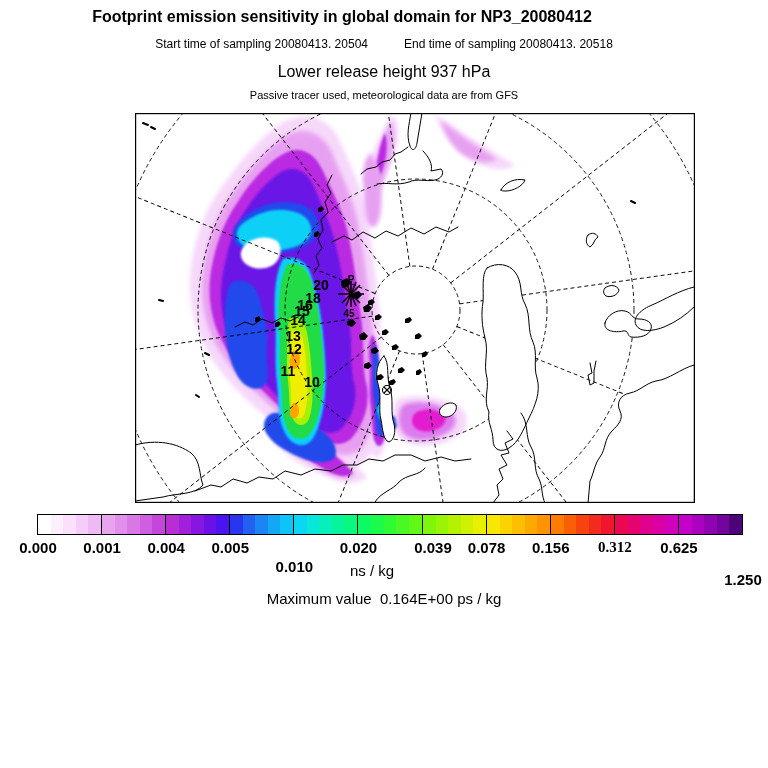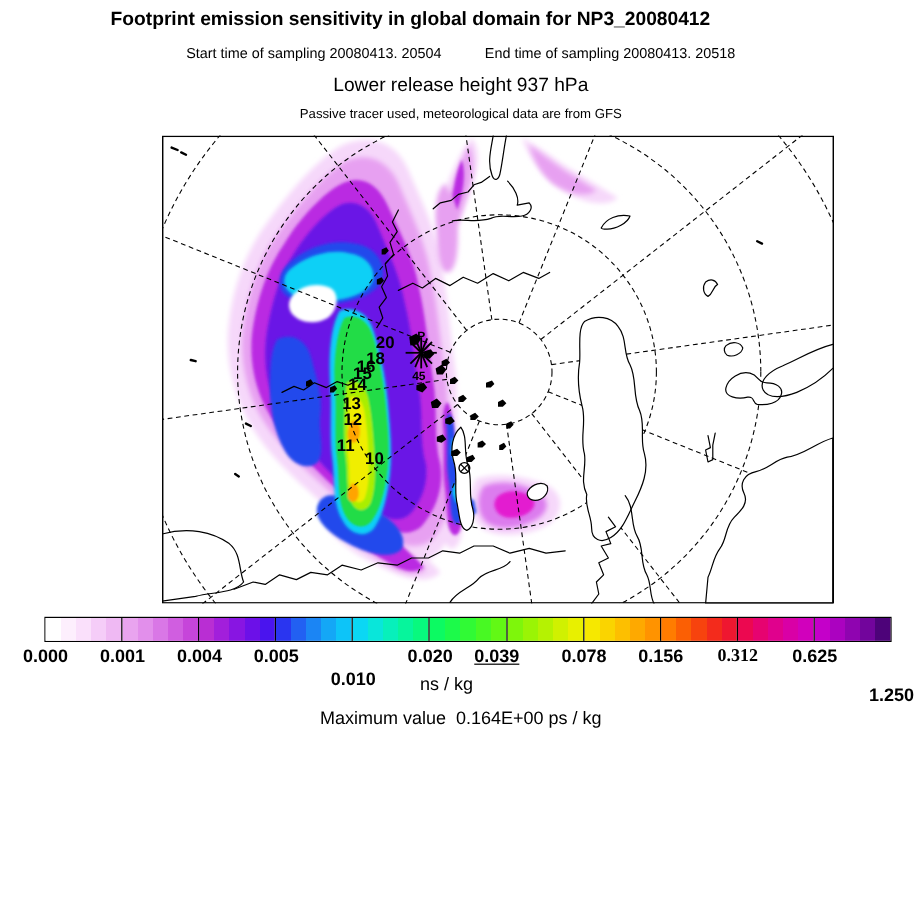--- a/index.html
+++ b/index.html
@@ -250,21 +250,21 @@
     <div class="cb-seg" style="background: linear-gradient(to right, rgb(236, 8, 80) 0%, rgb(236, 8, 80) 20%, rgb(230, 3, 112) 20%, rgb(230, 3, 112) 40%, rgb(224, 1, 141) 40%, rgb(224, 1, 141) 60%, rgb(217, 0, 166) 60%, rgb(217, 0, 166) 80%, rgb(209, 0, 188) 80%, rgb(209, 0, 188) 100%);"></div>
     <div class="cb-seg" style="background: linear-gradient(to right, rgb(196, 0, 201) 0%, rgb(196, 0, 201) 20%, rgb(171, 2, 192) 20%, rgb(171, 2, 192) 40%, rgb(143, 4, 176) 40%, rgb(143, 4, 176) 60%, rgb(114, 5, 156) 60%, rgb(114, 5, 156) 80%, rgb(77, 3, 121) 80%, rgb(77, 3, 121) 100%);"></div>
   </div>
 <div id="cb-ticks">
     <span class="cb-tick" style="left: 0px;">0.000</span>
     <span class="cb-tick" style="left: 64.0909px;">0.001</span>
     <span class="cb-tick" style="left: 128.182px;">0.004</span>
     <span class="cb-tick" style="left: 192.273px;">0.005</span>
     <span class="cb-tick" style="left: 256.364px; margin-top: 19px;">0.010</span>
     <span class="cb-tick" style="left: 320.455px;">0.020</span>
-    <span class="cb-tick" style="left: 376px; text-decoration: underline;">0.039</span>
+    <span class="cb-tick" style="left: 395px;">0.039</span>
     <span class="cb-tick" style="left: 448.636px;">0.078</span>
     <span class="cb-tick" style="left: 512.727px;">0.156</span>
     <span class="cb-tick" style="left: 576.818px; font-family: Liberation Serif, serif;">0.312</span>
     <span class="cb-tick" style="left: 640.909px;">0.625</span>
     <span class="cb-tick" style="left: 705px; margin-top: 32px;">1.250</span>
   </div>
 <div id="unit-label">ns / kg</div>
 <div id="max-label">Maximum value  0.164E+00 ps / kg</div>
 
 </body></html>

